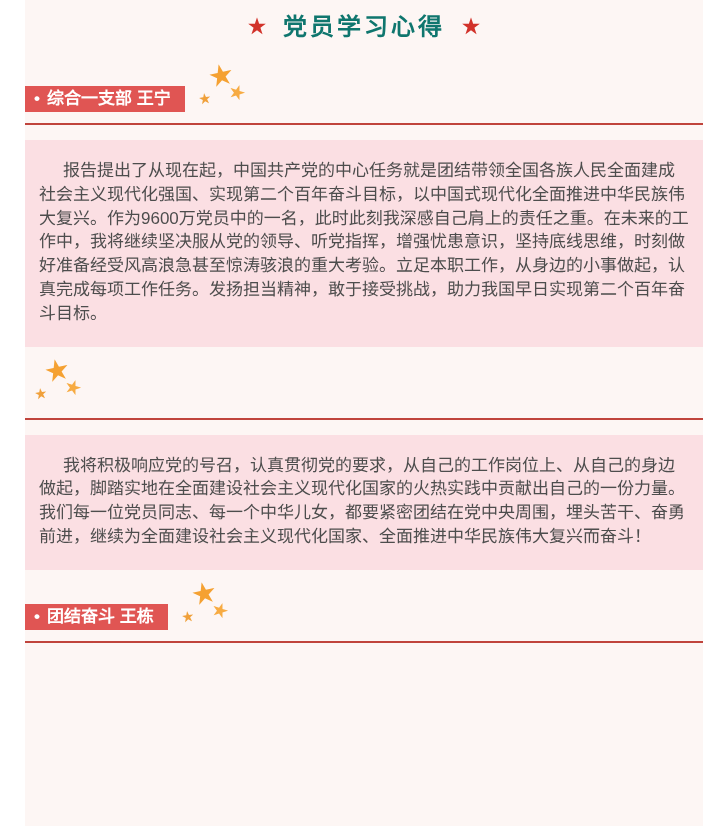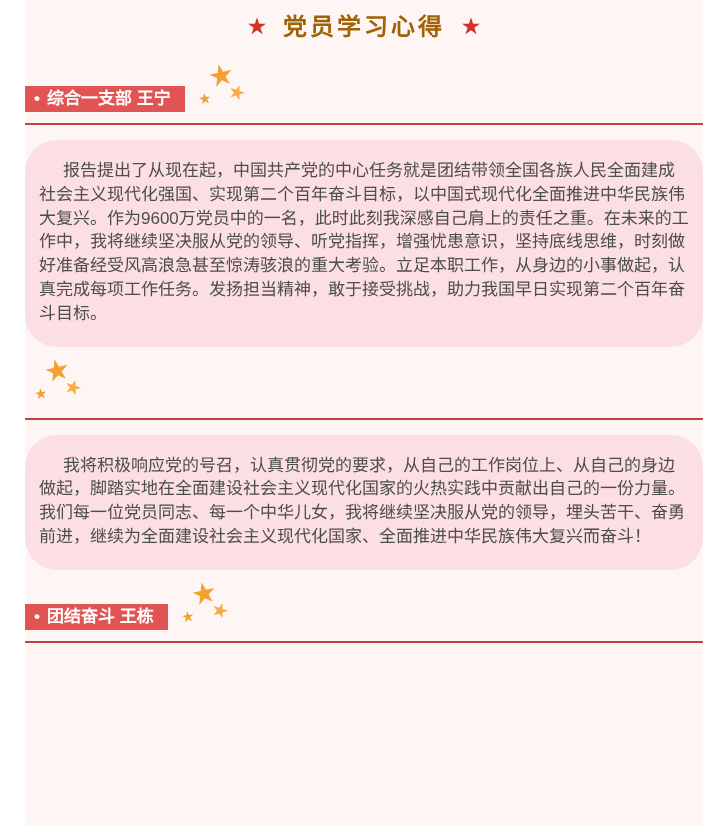--- a/index.html
+++ b/index.html
@@ -26,21 +26,21 @@
     padding-top: 12px;
     text-align: center;
     white-space: nowrap;
   }
   .title {
     display: inline-block;
     margin: 0 12px;
     font-size: 24px;
     line-height: 30px;
     font-weight: bold;
-    color: #a16207;
+    color: #0f766e;
     letter-spacing: 3px;
     vertical-align: middle;
   }
   .tstar {
     display: inline-block;
     font-size: 19px;
     color: #d2322a;
     vertical-align: middle;
     line-height: 30px;
   }
@@ -88,21 +88,20 @@
     height: 2px;
     background: #c0443c;
   }
   .content {
     margin-top: 15px;
     background: #fbdfe3;
     padding: 19px 14px 21px 14px;
     font-size: 17px;
     line-height: 1.4;
     color: #4d4d4d;
-    border-radius: 32px;
   }
   .content p {
     margin: 0;
     text-indent: 24px;
   }
 </style>
 </head>
 <body>
 
 <div class="page">
@@ -133,21 +132,21 @@
   <section class="section">
     <div class="banner-row">
       <span class="stars">
         <i class="st st-big">★</i>
         <i class="st st-mid">★</i>
         <i class="st st-small">★</i>
       </span>
     </div>
     <div class="divider"></div>
     <div class="content">
-      <p>我将积极响应党的号召，认真贯彻党的要求，从自己的工作岗位上、从自己的身边做起，脚踏实地在全面建设社会主义现代化国家的火热实践中贡献出自己的一份力量。我们每一位党员同志、每一个中华儿女，我将继续坚决服从党的领导，埋头苦干、奋勇前进，继续为全面建设社会主义现代化国家、全面推进中华民族伟大复兴而奋斗！</p>
+      <p>我将积极响应党的号召，认真贯彻党的要求，从自己的工作岗位上、从自己的身边做起，脚踏实地在全面建设社会主义现代化国家的火热实践中贡献出自己的一份力量。我们每一位党员同志、每一个中华儿女，都要紧密团结在党中央周围，埋头苦干、奋勇前进，继续为全面建设社会主义现代化国家、全面推进中华民族伟大复兴而奋斗！</p>
     </div>
   </section>
 
   <section class="section">
     <div class="banner-row">
       <div class="banner">
         <span class="bullet">•</span><span>团结奋斗 王栋</span>
       </div>
       <span class="stars">
         <i class="st st-big">★</i>

